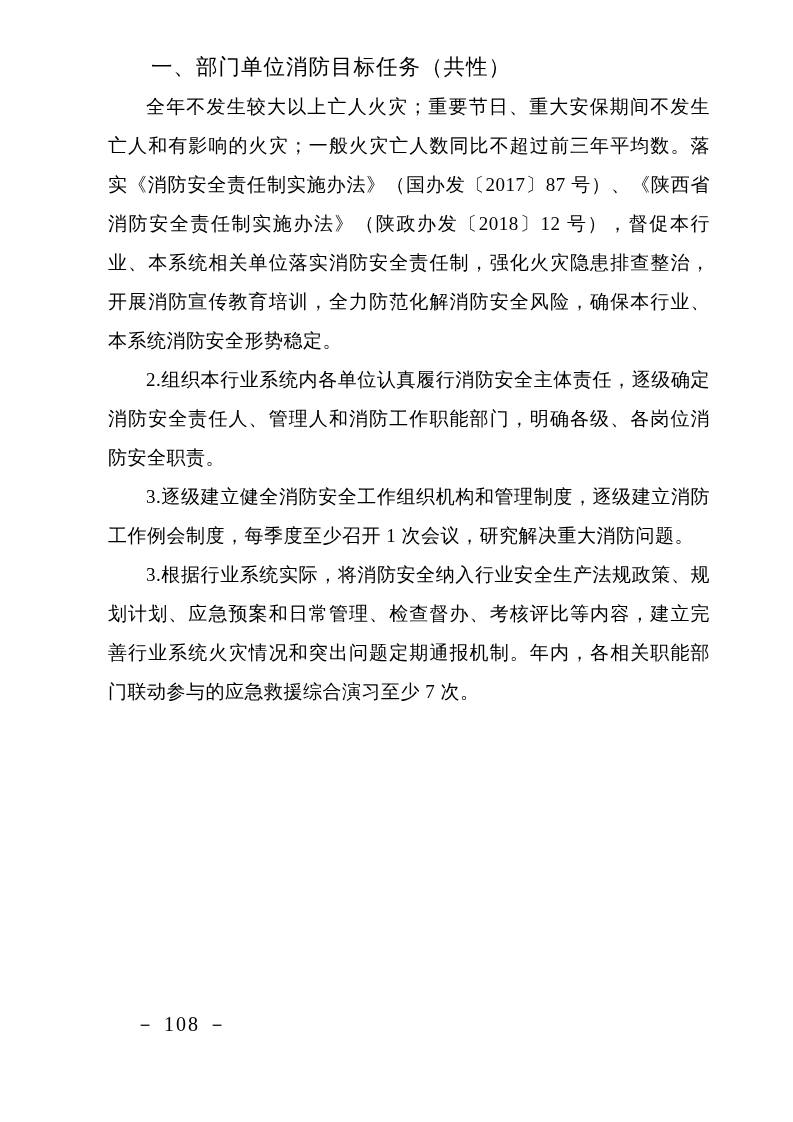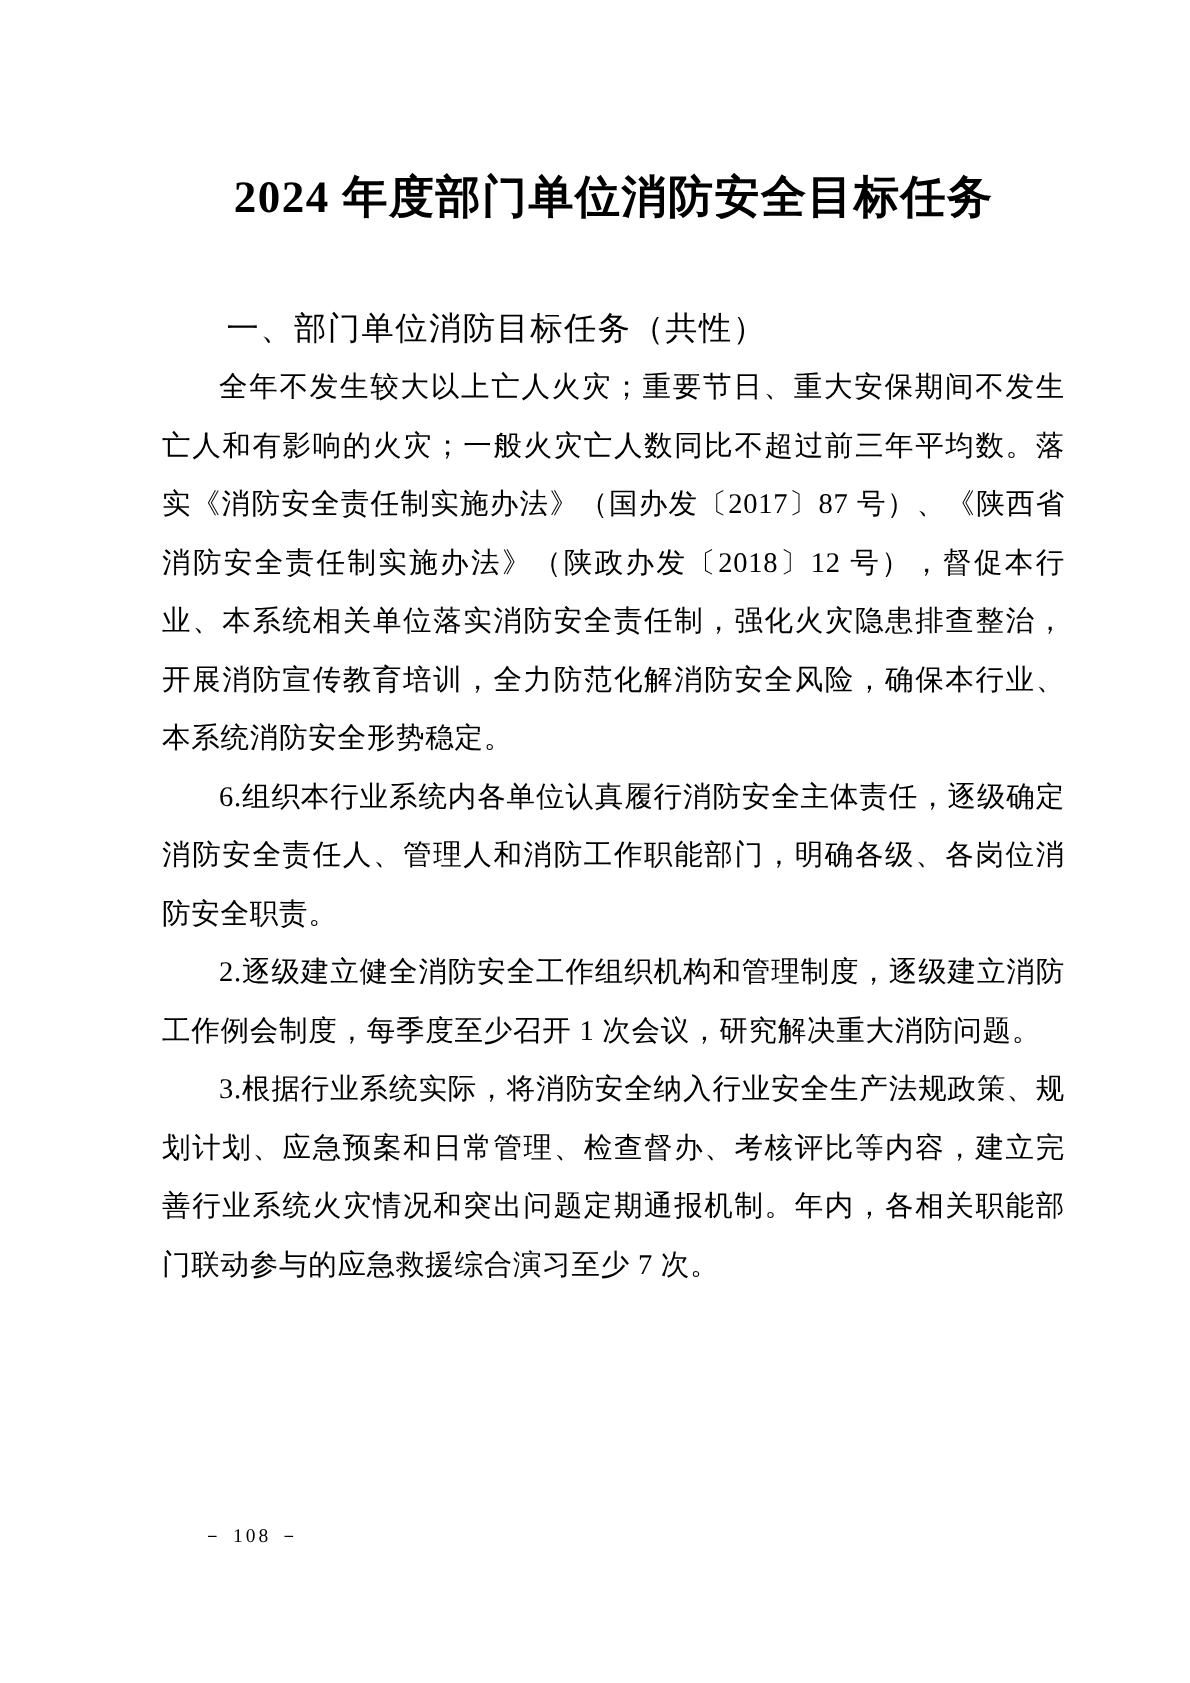--- a/index.html
+++ b/index.html
@@ -50,37 +50,36 @@
     letter-spacing: 0.5px;
     text-align: justify;
     text-justify: inter-character;
     text-indent: 2em;
     font-family: "Liberation Serif", "DejaVu Serif", serif;
   }
   .page-number {
     position: absolute;
     left: 135px;
     top: 1013px;
-    font-size: 13px;
+    font-size: 20px;
     line-height: 22px;
     letter-spacing: 2px;
     font-family: "Liberation Serif", "DejaVu Serif", serif;
   }
 </style>
 </head>
 <body>
 
 <div class="page">
   <div class="content">
-    <h1 class="doc-title">2024 年度部门单位消防安全目标任务</h1>
 
     <h2 class="section-heading">一、部门单位消防目标任务（共性）</h2>
 
     <div class="doc-body">
       <p>全年不发生较大以上亡人火灾；重要节日、重大安保期间不发生亡人和有影响的火灾；一般火灾亡人数同比不超过前三年平均数。落实《消防安全责任制实施办法》（国办发〔2017〕87 号）、《陕西省消防安全责任制实施办法》（陕政办发〔2018〕12 号），督促本行业、本系统相关单位落实消防安全责任制，强化火灾隐患排查整治，开展消防宣传教育培训，全力防范化解消防安全风险，确保本行业、本系统消防安全形势稳定。</p>
-      <p>6.组织本行业系统内各单位认真履行消防安全主体责任，逐级确定消防安全责任人、管理人和消防工作职能部门，明确各级、各岗位消防安全职责。</p>
-      <p>2.逐级建立健全消防安全工作组织机构和管理制度，逐级建立消防工作例会制度，每季度至少召开 1 次会议，研究解决重大消防问题。</p>
+      <p>2.组织本行业系统内各单位认真履行消防安全主体责任，逐级确定消防安全责任人、管理人和消防工作职能部门，明确各级、各岗位消防安全职责。</p>
+      <p>3.逐级建立健全消防安全工作组织机构和管理制度，逐级建立消防工作例会制度，每季度至少召开 1 次会议，研究解决重大消防问题。</p>
       <p>3.根据行业系统实际，将消防安全纳入行业安全生产法规政策、规划计划、应急预案和日常管理、检查督办、考核评比等内容，建立完善行业系统火灾情况和突出问题定期通报机制。年内，各相关职能部门联动参与的应急救援综合演习至少 7 次。</p>
     </div>
   </div>
 
   <div class="page-number">－ 108 －</div>
 </div>
 
 </body></html>

